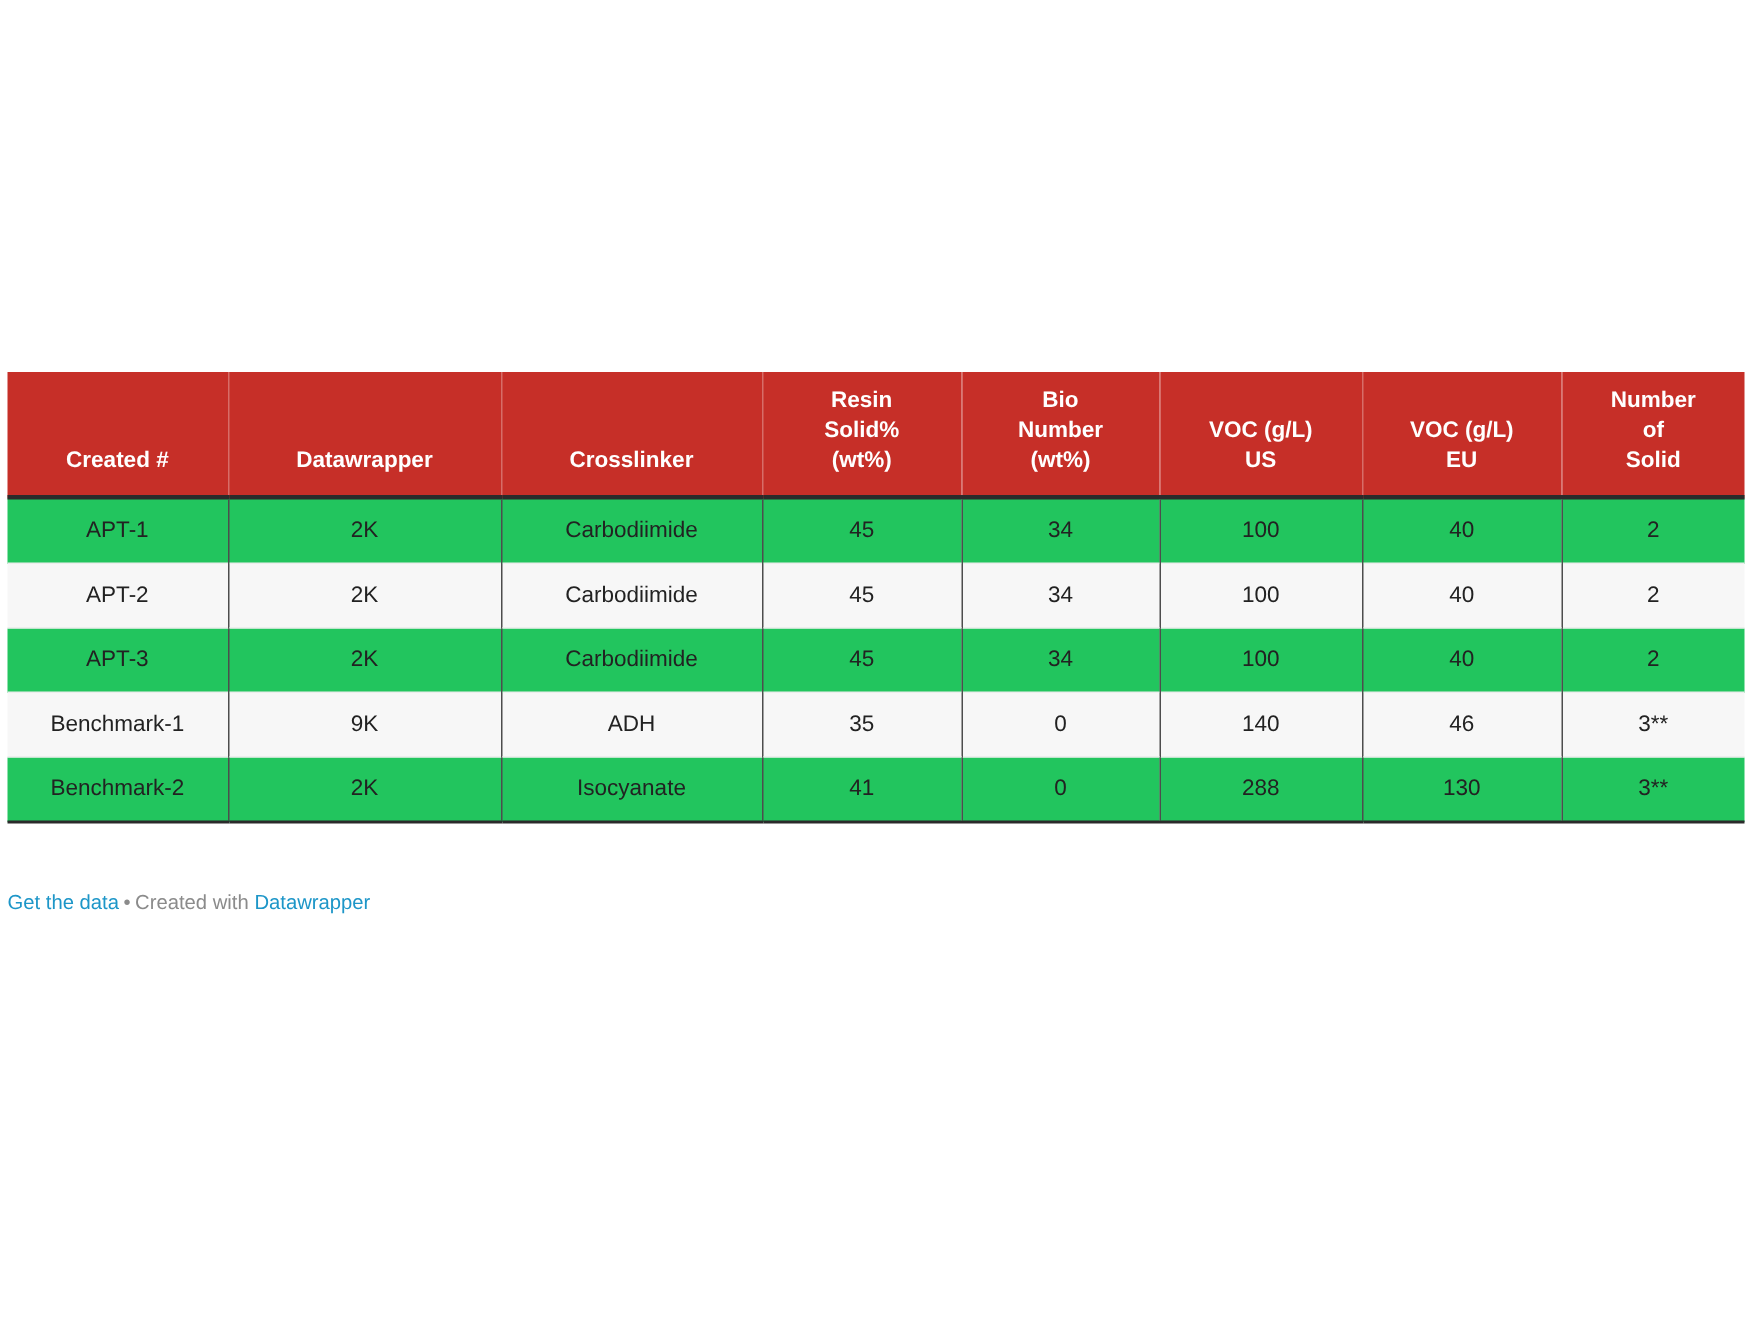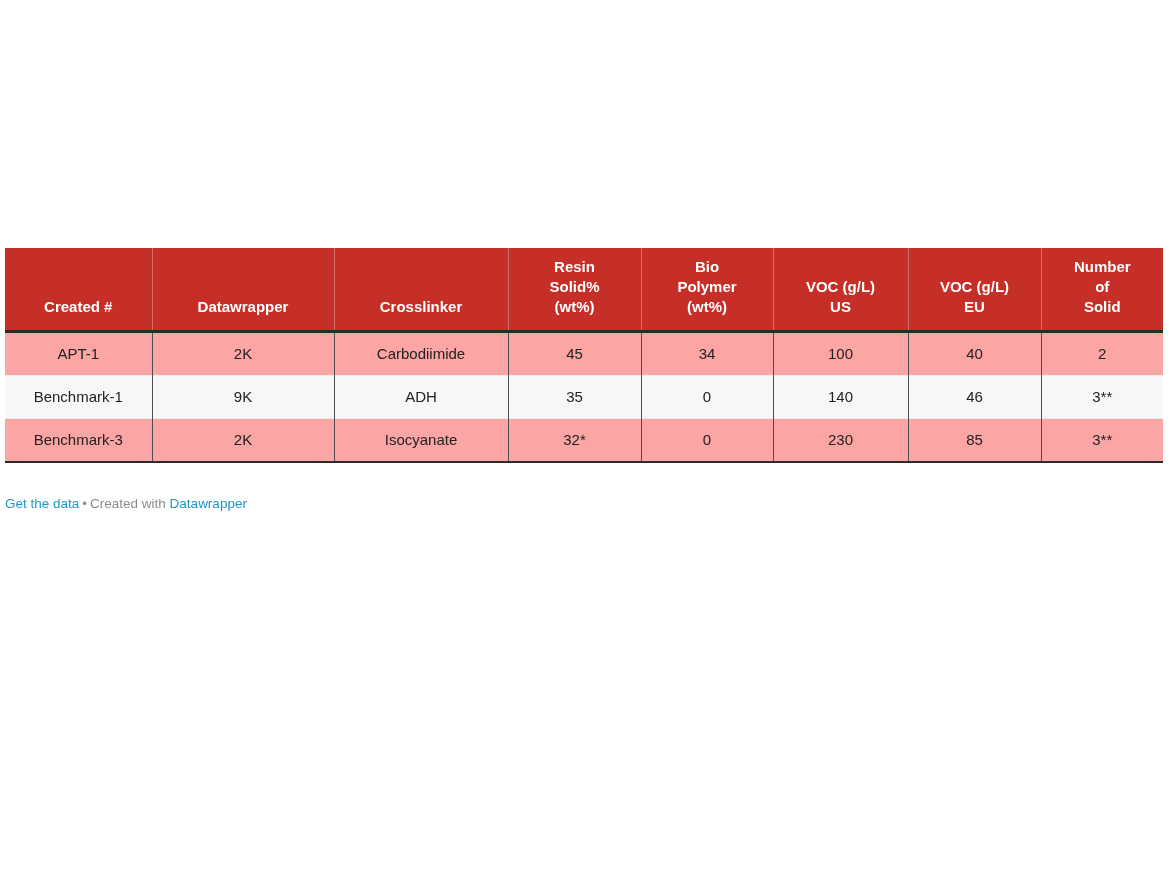--- a/index.html
+++ b/index.html
@@ -42,28 +42,28 @@
     border-bottom:3px solid var(--dark-border);
   }
   thead th + th{border-left:1px solid rgba(255,255,255,0.3);}
   tbody td{
     font-size:15px;
     color:#222222;
     line-height:20px;
     text-align:center;
     vertical-align:middle;
     padding:11px 8px;
-    background:#fca5a5;
+    background:#22c55e;
   }
   tbody tr:nth-child(even) td{background:var(--stripe);}
   tbody td + td{border-left:1px solid var(--col-border);}
   tbody tr + tr td{border-top:1px solid #ededed;}
   tbody tr:last-child td{border-bottom:2px solid var(--dark-border);}
   .footer{
-    margin-top:32px;
+    margin-top:44px;
     font-size:13.5px;
     color:#8b8b8b;
     line-height:18px;
   }
   .footer a{
     color:var(--link-color);
     text-decoration:none;
     cursor:pointer;
   }
   .footer .sep{margin:0 3px;color:#8b8b8b;}
@@ -84,21 +84,21 @@
         <col>
     </colgroup>
     <thead>
       <tr>
           <th>Created #</th>
           <th>Datawrapper</th>
           <th>Crosslinker</th>
           <th>Resin
 Solid%
 (wt%)</th>
-          <th>Bio Polymer
+          <th>Bio Number
 (wt%)</th>
           <th>VOC (g/L)
 US</th>
           <th>VOC (g/L)
 EU</th>
           <th>Number of
 Solid</th>
         </tr>
     </thead>
     <tbody>
@@ -106,37 +106,57 @@
           <td>APT-1</td>
           <td>2K</td>
           <td>Carbodiimide</td>
           <td>45</td>
           <td>34</td>
           <td>100</td>
           <td>40</td>
           <td>2</td>
         </tr>
         <tr>
+          <td>APT-2</td>
+          <td>2K</td>
+          <td>Carbodiimide</td>
+          <td>45</td>
+          <td>34</td>
+          <td>100</td>
+          <td>40</td>
+          <td>2</td>
+        </tr>
+        <tr>
+          <td>APT-3</td>
+          <td>2K</td>
+          <td>Carbodiimide</td>
+          <td>45</td>
+          <td>34</td>
+          <td>100</td>
+          <td>40</td>
+          <td>2</td>
+        </tr>
+        <tr>
           <td>Benchmark-1</td>
           <td>9K</td>
           <td>ADH</td>
           <td>35</td>
           <td>0</td>
           <td>140</td>
           <td>46</td>
           <td>3**</td>
         </tr>
         <tr>
-          <td>Benchmark-3</td>
+          <td>Benchmark-2</td>
           <td>2K</td>
           <td>Isocyanate</td>
-          <td>32*</td>
+          <td>41</td>
           <td>0</td>
-          <td>230</td>
-          <td>85</td>
+          <td>288</td>
+          <td>130</td>
           <td>3**</td>
         </tr>
       </tbody>
   </table>
 
   <div class="footer">
     <a href="#">Get the data</a><span class="sep">•</span><span>Created with</span>
     <a href="#">Datawrapper</a>
   </div>
 </div>

